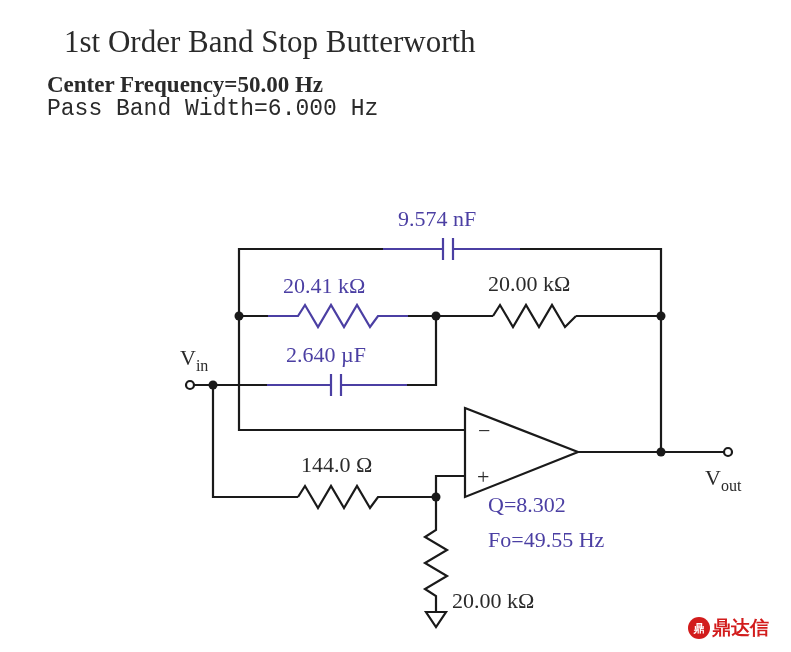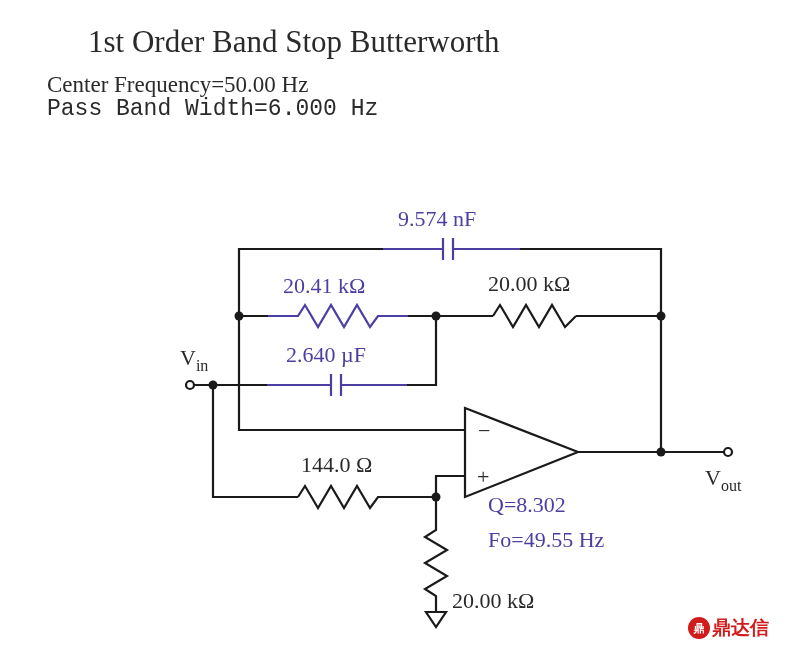--- a/index.html
+++ b/index.html
@@ -1,30 +1,30 @@
 <!DOCTYPE html>
 <html><head>
 <meta charset="utf-8">
 <style>
   html, body { margin:0; padding:0; background:#ffffff; }
   body { width:791px; height:652px; position:relative; overflow:hidden; font-family:"Liberation Serif", serif; }
-  .title { position:absolute; left:64px; top:24px; font-size:31px; color:#2a2a2a; white-space:nowrap;margin-left:24px; }
+  .title { position:absolute; left:64px; top:24px; font-size:31px; color:#2a2a2a; white-space:nowrap; }
   .spec { position:absolute; left:47px; font-size:23px; color:#2a2a2a; white-space:nowrap; line-height:24px; }
   svg { position:absolute; left:0; top:0; }
   .lbl { font-family:"Liberation Serif", serif; font-size:22px; }
   .blk { fill:#2a2a2a; }
   .blu { fill:#4b3fa3; }
   .logo { position:absolute; left:688px; top:615px; color:#d21c1c; font-family:"DejaVu Sans", sans-serif; font-weight:bold; font-size:19px; white-space:nowrap; display:flex; align-items:center; gap:2px; }
   .logo-mark { width:22px; height:22px; border-radius:50%; background:#d21c1c; color:#fff; font-size:11px; display:flex; align-items:center; justify-content:center; }
 </style>
 </head>
 <body>
 
 <div class="title">1st Order Band Stop Butterworth</div>
-<div class="spec" style="top:73px;">Center Frequency=50.00 Hz</div>
+<div class="spec" style="top:73px;font-weight:bold;">Center Frequency=50.00 Hz</div>
 <div class="spec" style="top:97px;font-family:Liberation Mono, monospace;">Pass Band Width=6.000 Hz</div>
 
 <svg width="791" height="652" viewBox="0 0 791 652">
   <g fill="none" stroke="#1a1a1a" stroke-width="2.2" stroke-linejoin="miter">
 
     <path d="M239,316 V249 H383 M520,249 H661 V452"></path>
     <path stroke="#4b3fa3" d="M383,249 H443 M453,249 H520"></path>
     <path stroke="#4b3fa3" d="M443,238 V260 M453,238 V260"></path>
 
     <path d="M239,316 H268 M408,316 H493 M576,316 H661"></path>

